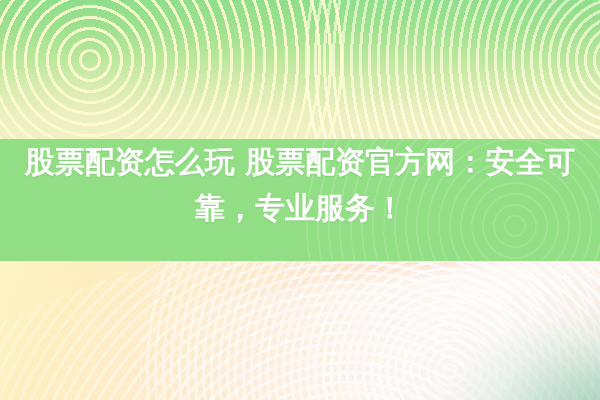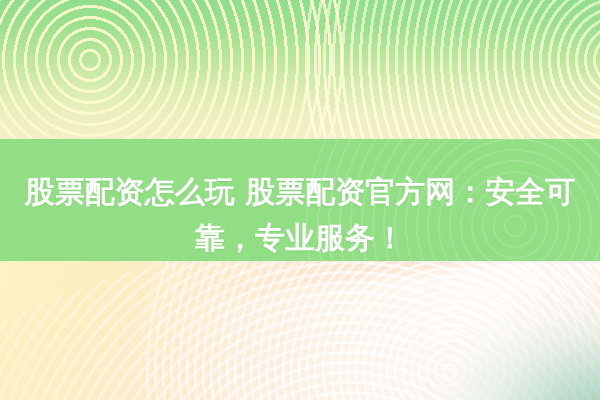--- a/index.html
+++ b/index.html
@@ -186,21 +186,21 @@
   
   .headline {
     position: absolute;
     left: 0;
     top: 139px;
     width: 600px;
     height: 122px;
     display: flex;
     flex-direction: column;
     align-items: center;
-    justify-content: flex-end;
+    justify-content: flex-start;
     box-sizing: border-box;
     padding: 0 10px;
     z-index: 5;
   }
   .headline-text {
     margin: 0;
     color: #ffffff;
     font-size: 30px;
     font-weight: bold;
     line-height: 46px;

